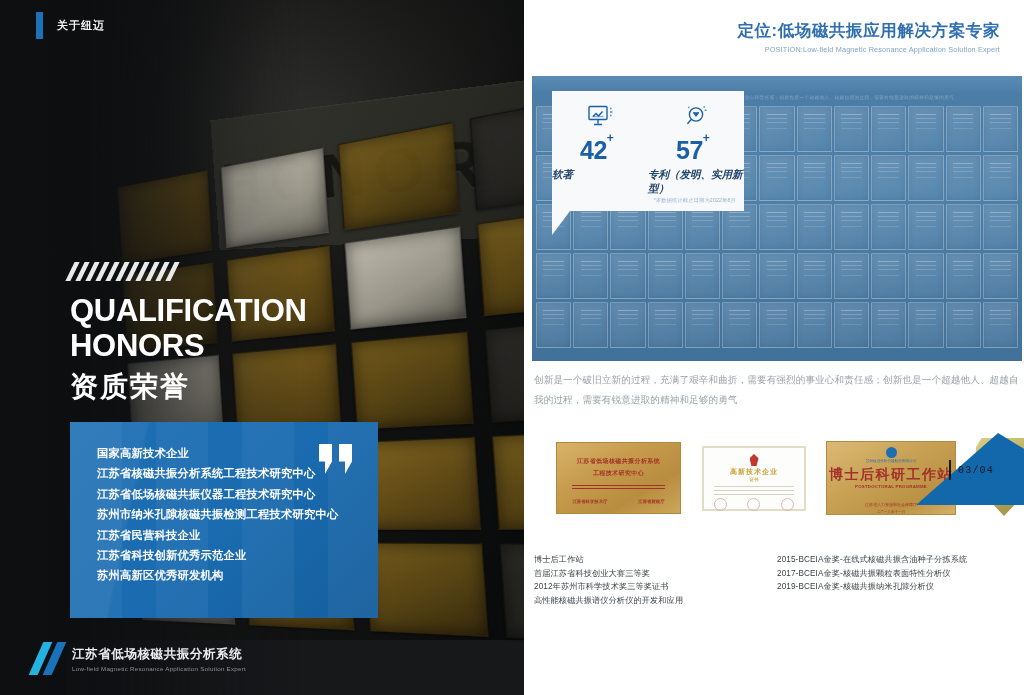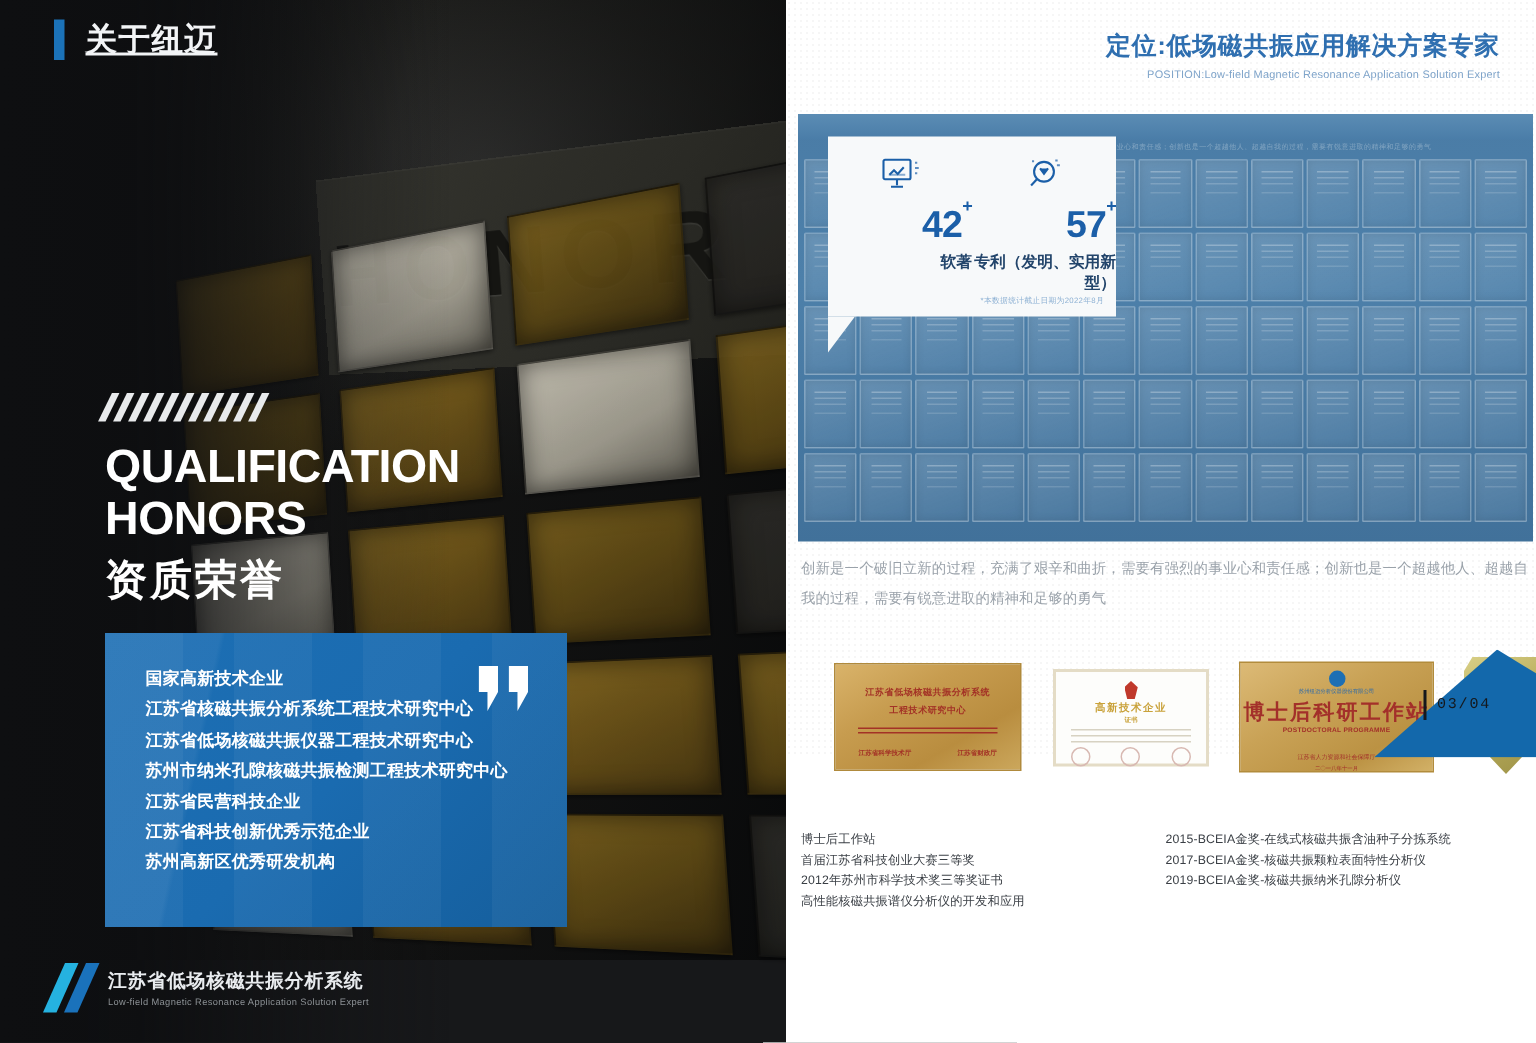--- a/index.html
+++ b/index.html
@@ -64,21 +64,21 @@
     background: linear-gradient(90deg, rgba(14,15,17,1) 0%, rgba(14,15,17,0.95) 30%, rgba(16,17,19,0.25) 78%, rgba(16,17,19,0) 100%);
     pointer-events: none;
   }
 
   
   .tag-row {
     position: absolute; left: 36px; top: 12px;
     display: flex; align-items: center; gap: 14px; z-index: 6;
   }
   .tag-bar { width: 7px; height: 27px; background: #1b72b8; }
-  .tag-text { color: #f2f4f6; font-size: 21px; font-weight: 700; letter-spacing: 1px; text-decoration: underline; }
+  .tag-text { color: #f2f4f6; font-size: 11px; font-weight: 700; letter-spacing: 1px; }
 
   
   .headline { position: absolute; left: 70px; top: 262px; z-index: 6; }
   .slashes { display: flex; gap: 5px; margin-bottom: 12px; }
   .slashes i {
     display: block; width: 5px; height: 19px; background: #e8eaec;
     transform: skewX(-26deg);
   }
   .h-en {
     color: #ffffff; font-size: 31px; line-height: 1.14; font-weight: 700;
@@ -179,27 +179,27 @@
     background: #f7f9fa; z-index: 5;
   }
   .callout-tail {
     position: absolute; left: 20px; top: 135px; width: 0; height: 0; z-index: 5;
     border-left: 18px solid #f7f9fa;
     border-bottom: 24px solid transparent;
   }
   .stat-icons { display: flex; padding: 13px 0 0 0; }
   .stat-icons .si { flex: 1; display: flex; justify-content: center; }
   .stat-nums { display: flex; margin-top: 6px; }
-  .stat-nums .sn { flex: 1; text-align: right; }
+  .stat-nums .sn { flex: 1; text-align: left; margin-left: 28px; }
   .num {
     color: #1b5fa8; font-size: 25px; font-weight: 700; letter-spacing: -0.5px;
   }
   .num sup { font-size: 12px; font-weight: 700; top: -0.65em; position: relative; }
   .lbl-row { display: flex; margin-top: 3px; }
-  .lbl-row .lb { flex: 1; text-align: right; color: #23456b; font-size: 10.5px; font-weight: 700; }
+  .lbl-row .lb { flex: 1; text-align: left; color: #23456b; font-size: 10.5px; font-weight: 700; font-style: italic; }
   .fine {
     position: absolute; right: 8px; bottom: 7px;
     color: #8fb2d4; font-size: 5.2px; letter-spacing: 0.2px;
   }
 
   .para {
     position: absolute; left: 10px; top: 370px; width: 486px;
     color: #9aa2aa; font-size: 9.6px; line-height: 20px; letter-spacing: 0.1px;
   }
 

